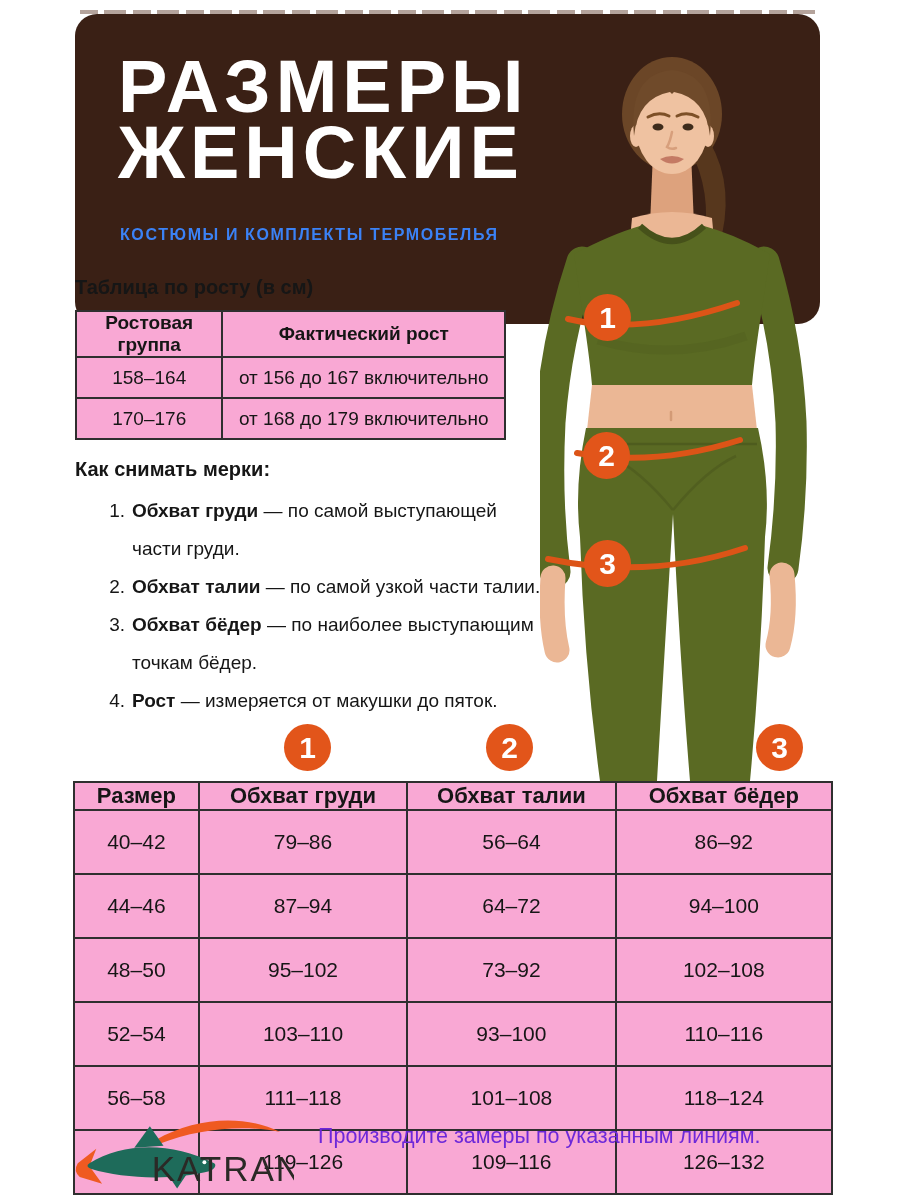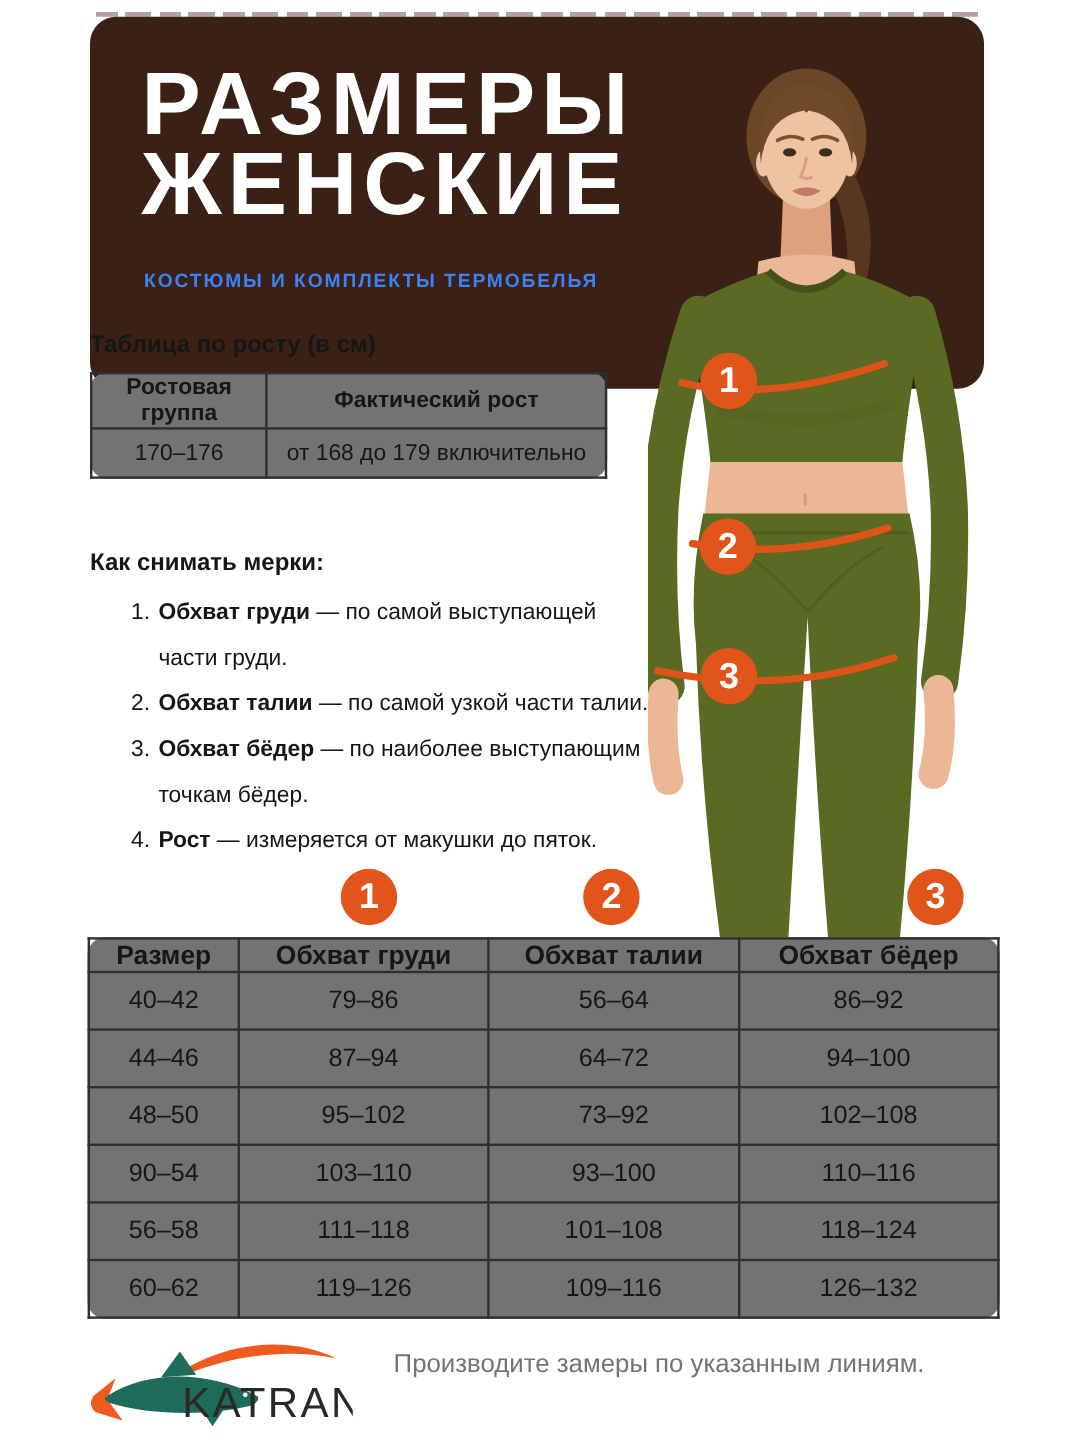--- a/index.html
+++ b/index.html
@@ -31,40 +31,40 @@
   
   .badge{
     position:absolute; width:47px; height:47px; border-radius:50%;
     background:#E2551A; color:#fff; font-weight:bold; font-size:30px;
     text-align:center; line-height:47px; z-index:5;
   }
   
   .ht-title{ position:absolute; left:75px; top:276px; font-size:20px; font-weight:bold; z-index:4; }
   .howto-title{ position:absolute; left:75px; top:458px; font-size:20px; font-weight:bold; z-index:4; }
   
-  table{ border-collapse:collapse; background:#737373;border-radius:15px; }
+  table{ border-collapse:collapse; background:#f9a8d4; }
   td,th{ border:2px solid #2F2F2F; text-align:center; vertical-align:middle; }
   .ht{ position:absolute; left:75px; top:310px; width:431px; z-index:4; }
   .ht th{ width:147px; height:36px; font-size:19px; }
   .ht th + th{ width:284px; }
   .ht td{ height:41px; font-size:19px; font-weight:normal; }
   .size{ position:absolute; left:73px; top:781px; width:760px; z-index:4; }
   .size th{ height:25px; font-size:22px; }
-  .size td{ height:48px; font-size:21px;margin-top:32px; }
+  .size td{ height:64px; font-size:21px;margin-top:32px; }
   .size .c0{ width:125px; } .size .c1{ width:209px; } .size .c2{ width:209px; } .size .c3{ width:217px; }
   
   .howto{
     position:absolute; left:75px; top:492px; width:470px; z-index:4;
     list-style:none; font-size:19px; line-height:38px;
   }
   .howto li{ position:relative; padding-left:57px; }
   .howto .num{ position:absolute; left:20px; width:30px; text-align:right; }
   
   .logo{ position:absolute; left:70px; top:1112px; width:224px; height:84px; z-index:4; }
-  .note{ position:absolute; left:318px; top:1120px; font-size:21.5px; line-height:32px; color:#737373; z-index:4;margin-left:10px; }
+  .note{ position:absolute; left:318px; top:1120px; font-size:21.5px; line-height:32px; color:#6d28d9; z-index:4; }
 </style>
 </head>
 <body>
 
 <div class="page">
 
   <div class="top-fringe"></div>
 
   <div class="header-box">
     <div class="header-title">
@@ -114,20 +114,24 @@
   <div class="ht-title">Таблица по росту (в см)</div>
   <table class="ht">
     <thead>
       <tr>
         <th>Ростовая группа</th>
         <th>Фактический рост</th>
       </tr>
     </thead>
     <tbody>
       <tr>
+        <td>158–164</td>
+        <td>от 156 до 167 включительно</td>
+      </tr>
+      <tr>
         <td>170–176</td>
         <td>от 168 до 179 включительно</td>
       </tr>
     </tbody>
   </table>
 
   <div class="howto-title">Как снимать мерки:</div>
   <ol class="howto">
     <li>
       <span class="num">1.</span><b>Обхват груди</b><span> — по самой выступающей части груди.</span>
@@ -169,21 +173,21 @@
         <td>64–72</td>
         <td>94–100</td>
       </tr>
       <tr>
         <td>48–50</td>
         <td>95–102</td>
         <td>73–92</td>
         <td>102–108</td>
       </tr>
       <tr>
-        <td>90–54</td>
+        <td>52–54</td>
         <td>103–110</td>
         <td>93–100</td>
         <td>110–116</td>
       </tr>
       <tr>
         <td>56–58</td>
         <td>111–118</td>
         <td>101–108</td>
         <td>118–124</td>
       </tr>

